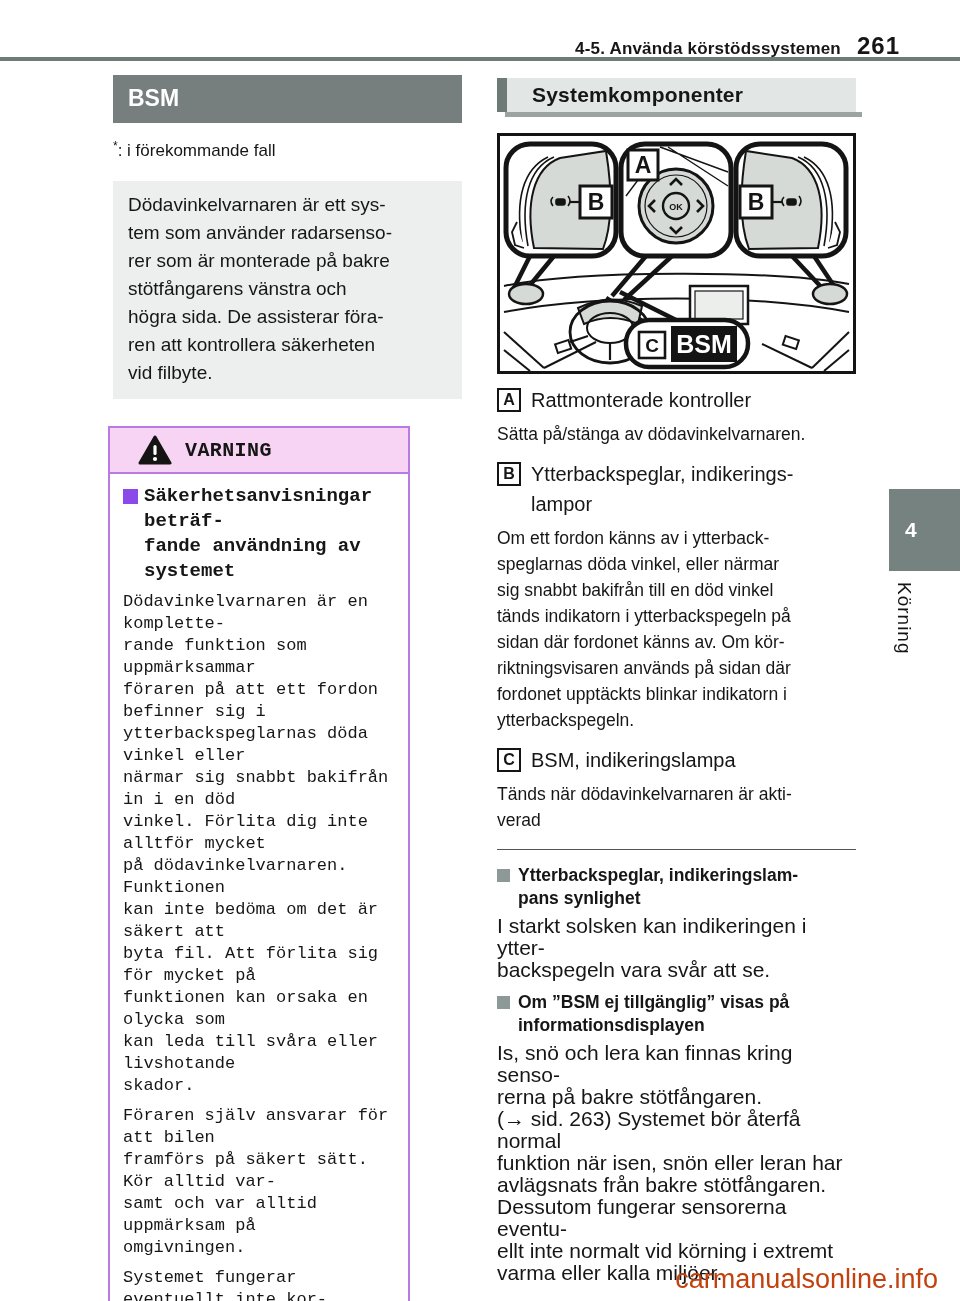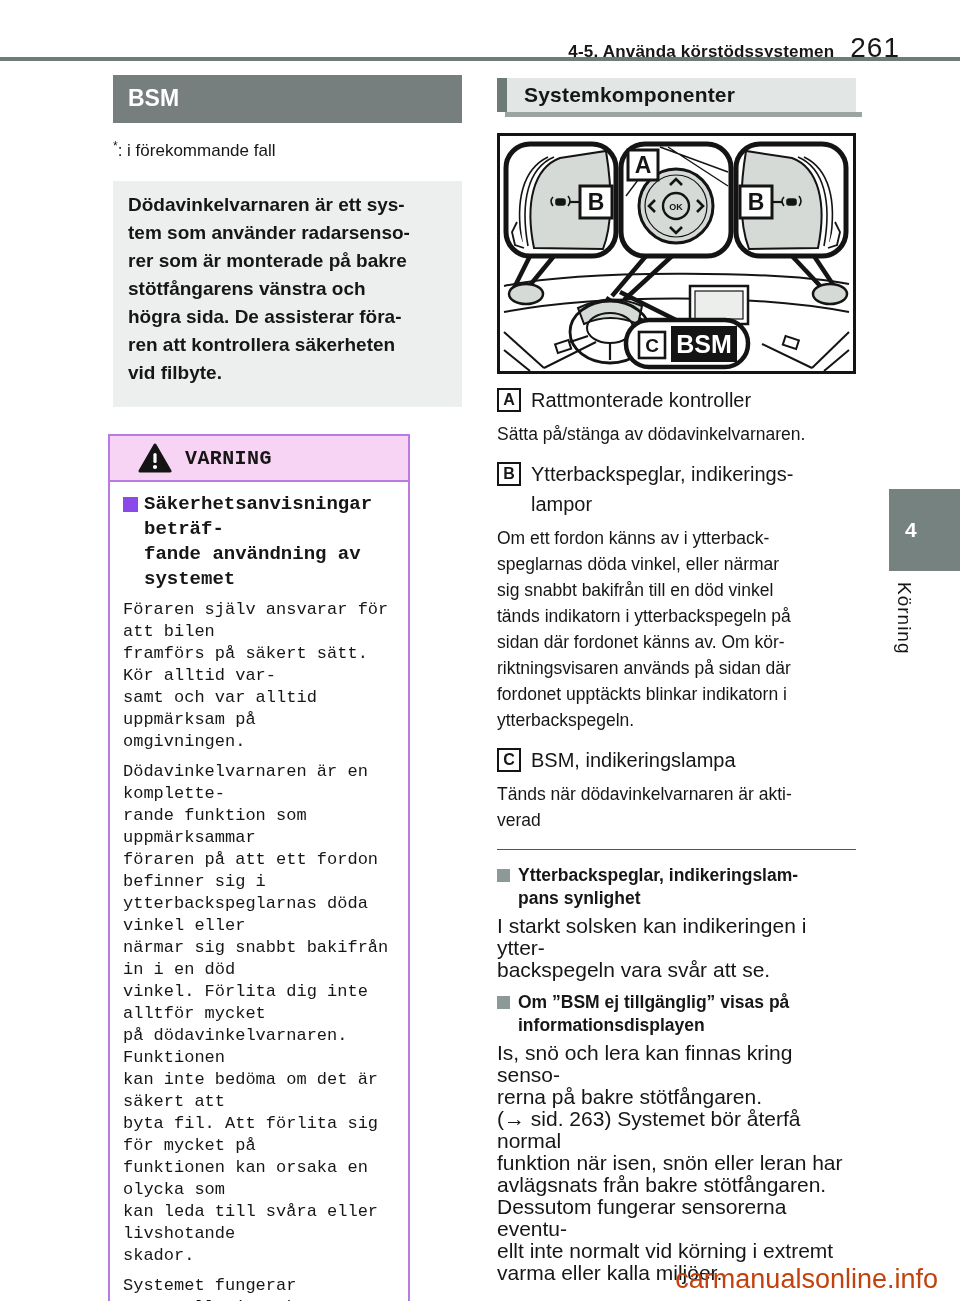--- a/index.html
+++ b/index.html
@@ -10,50 +10,50 @@
     color: #161616;
     position: relative;
     width: 960px; height: 1301px;
     overflow: hidden;
   }
   .page { position: absolute; inset: 0; }
 
   
   .hdr { position: absolute; top: 12px; right: 60px; display: flex; align-items: baseline; gap: 16px; margin-top: 20px; }
   .hdr-section { font-size: 17px; font-weight: bold; letter-spacing: .2px; }
-  .hdr-num { font-size: 28px; font-weight: normal; letter-spacing: 1px; }
+  .hdr-num { font-size: 24px; font-weight: bold; letter-spacing: 1px; }
   .hdr-rule { position: absolute; top: 57px; left: 0; width: 960px; height: 4px; background: #6f7b79; }
 
   
   .col-left { position: absolute; left: 113px; top: 75px; width: 349px; }
   .title-box { background: #767f7d; color: #fff; font-weight: bold; font-size: 23px;
                line-height: 31px; padding: 8px 15px 9px; }
   .title-box sup { font-size: 13px; vertical-align: 13px; }
   .footnote { margin-top: 16px; font-size: 17px; }
   .footnote sup { font-size: 12px; vertical-align: 6px; }
-  .intro-box { margin-top: 20px; background: #edefee; padding: 10px 15px 20px;
-               font-weight: bold; font-size: 19px; line-height: 28px; white-space: pre-line; }
+  .intro-box { margin-top: 20px; background: #edefee; padding: 10px 15px 12px;
+               font-weight: normal; font-size: 19px; line-height: 28px; white-space: pre-line; }
 
   .warn-box { margin-top: 27px; margin-left: -5px; width: 302px;
               border: 2px solid #b97ae3; background: #fff; font-family: Liberation Mono, monospace; }
   .warn-head { background: #f7d4f3; border-bottom: 2px solid #b97ae3; height: 46px;
                display: flex; align-items: center; padding-left: 28px; gap: 13px; }
   .warn-title { font-size: 20px; font-weight: bold; letter-spacing: .4px; }
   .warn-body { padding: 10px 12px 12px 13px; }
   .warn-item { display: flex; margin-bottom: 7px; }
   .warn-bullet { flex: 0 0 15px; width: 15px; height: 15px; background: #8a49e8; margin: 5px 6px 0 0; }
   .warn-item-title { font-weight: bold; font-size: 19px; line-height: 25px; white-space: pre-line; }
   .warn-p { font-size: 17px; line-height: 22px; white-space: pre-line; margin-bottom: 8px; }
   .warn-p:last-child { margin-bottom: 2px; }
 
   
   .col-right { position: absolute; left: 497px; top: 78px; width: 359px; }
   .sec-head { position: relative; background: #e2e6e4; height: 34px; display: flex; align-items: center; }
   .sec-head-accent { width: 10px; height: 34px; background: #6e7a76; flex: 0 0 10px; }
-  .sec-head-label { font-size: 21px; font-weight: bold; padding-left: 17px; letter-spacing: .2px; }
+  .sec-head-label { font-size: 21px; font-weight: bold; padding-left: 25px; letter-spacing: .2px; }
   .sec-head-shadow { position: absolute; left: 8px; right: -6px; bottom: -5px; height: 5px; background: #9ba4a1; }
 
   .diagram { margin-top: 21px; width: 359px; height: 241px; border: 3px solid #141414; background:#fff; }
   .diagram svg { display: block; width: 100%; height: 100%; }
 
   .right-text { margin-top: 11px; }
   .keyrow { display: flex; align-items: flex-start; margin-bottom: 6px; }
   .keybox { flex: 0 0 24px; width: 24px; height: 24px; border: 2px solid #141414; font-weight: bold;
             font-size: 16px; display: flex; align-items: center; justify-content: center; margin: 3px 10px 0 0; }
   .keytitle { font-size: 20px; line-height: 30px; white-space: pre-line; }
@@ -111,36 +111,36 @@
           <circle cx="17" cy="24" r="2.1" fill="#fff"></circle>
         </svg>
         <span class="warn-title">VARNING</span>
       </div>
       <div class="warn-body">
         <div class="warn-item">
           <span class="warn-bullet"></span>
           <span class="warn-item-title">Säkerhetsanvisningar beträf-
 fande användning av systemet</span>
         </div>
-        <p class="warn-p">Föraren själv ansvarar för att bilen
-framförs på säkert sätt. Kör alltid var-
-samt och var alltid uppmärksam på
-omgivningen.</p>
         <p class="warn-p">Dödavinkelvarnaren är en komplette-
 rande funktion som uppmärksammar
 föraren på att ett fordon befinner sig i
 ytterbackspeglarnas döda vinkel eller
 närmar sig snabbt bakifrån in i en död
 vinkel. Förlita dig inte alltför mycket
 på dödavinkelvarnaren. Funktionen
 kan inte bedöma om det är säkert att
 byta fil. Att förlita sig för mycket på
 funktionen kan orsaka en olycka som
 kan leda till svåra eller livshotande
 skador.</p>
+        <p class="warn-p">Föraren själv ansvarar för att bilen
+framförs på säkert sätt. Kör alltid var-
+samt och var alltid uppmärksam på
+omgivningen.</p>
         <p class="warn-p">Systemet fungerar eventuellt inte kor-
 rekt under vissa förhållanden så föra-
 ren måste själv visuellt kontrollera
 säkerheten.</p>
       </div>
     </div>
   </div>
 
   <div class="col-right">
 

